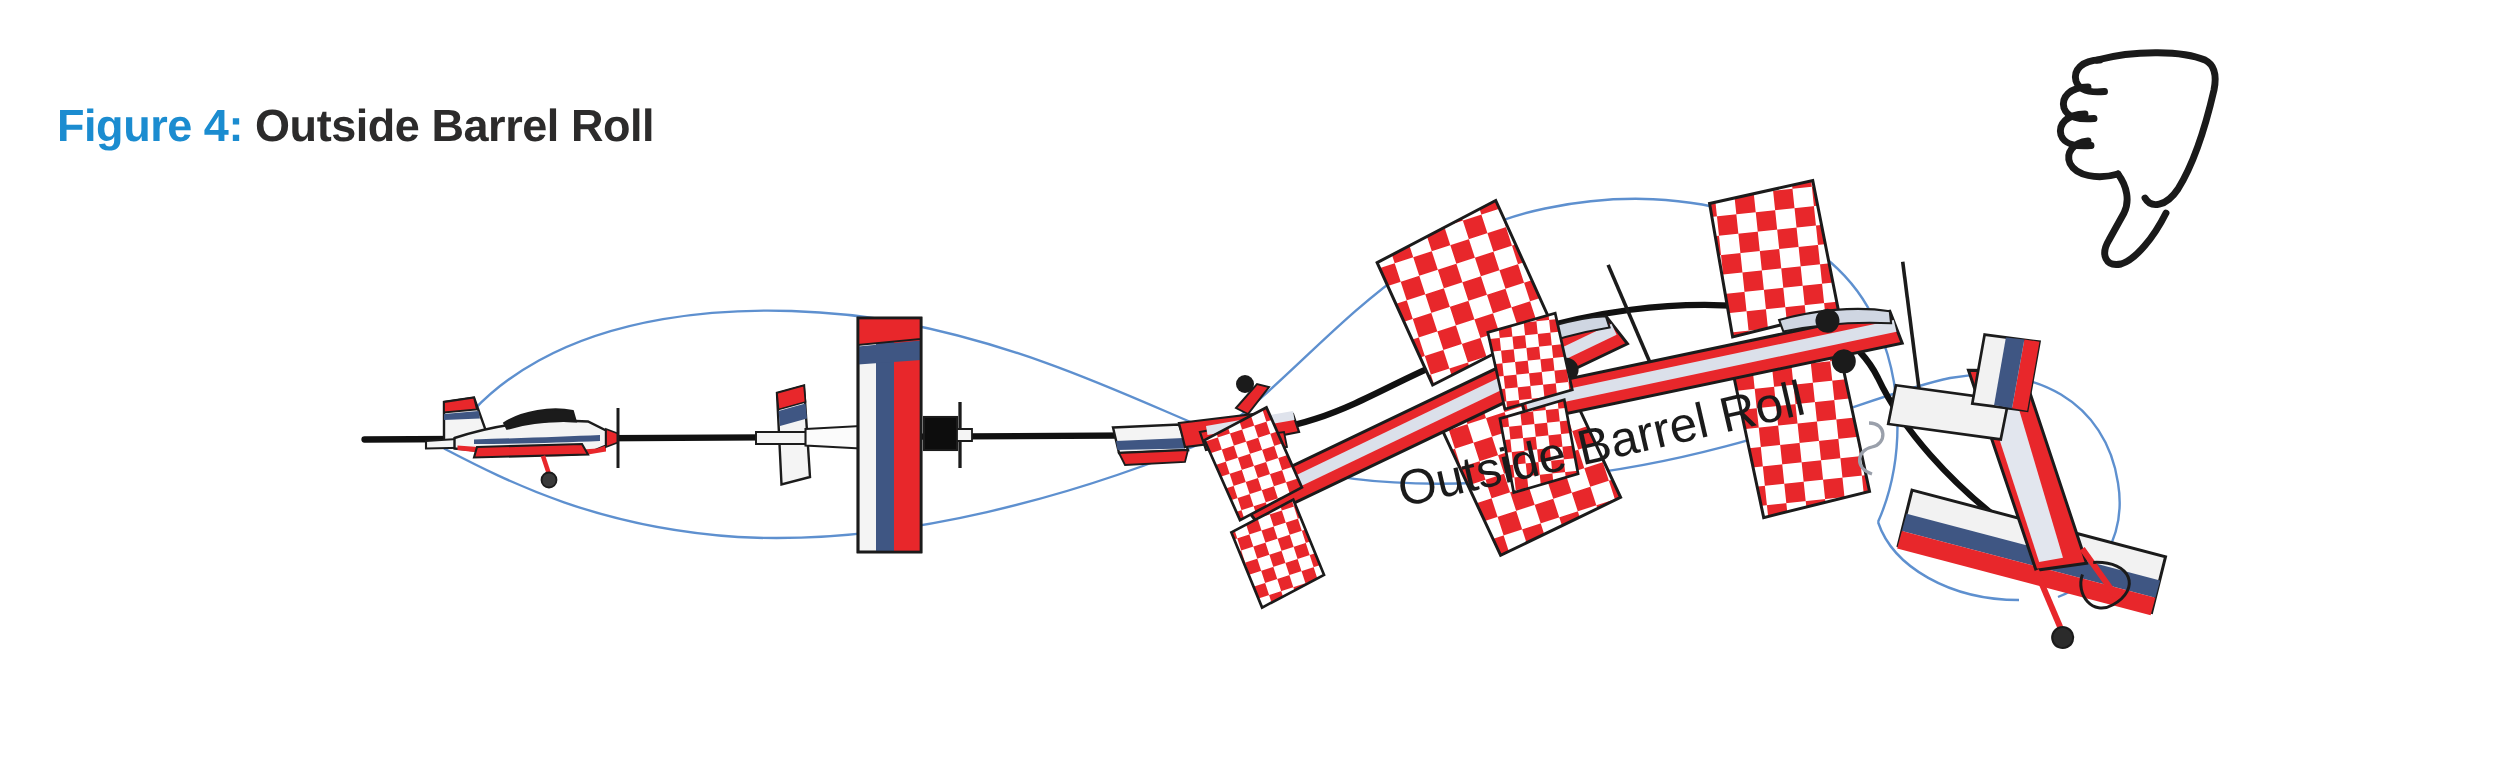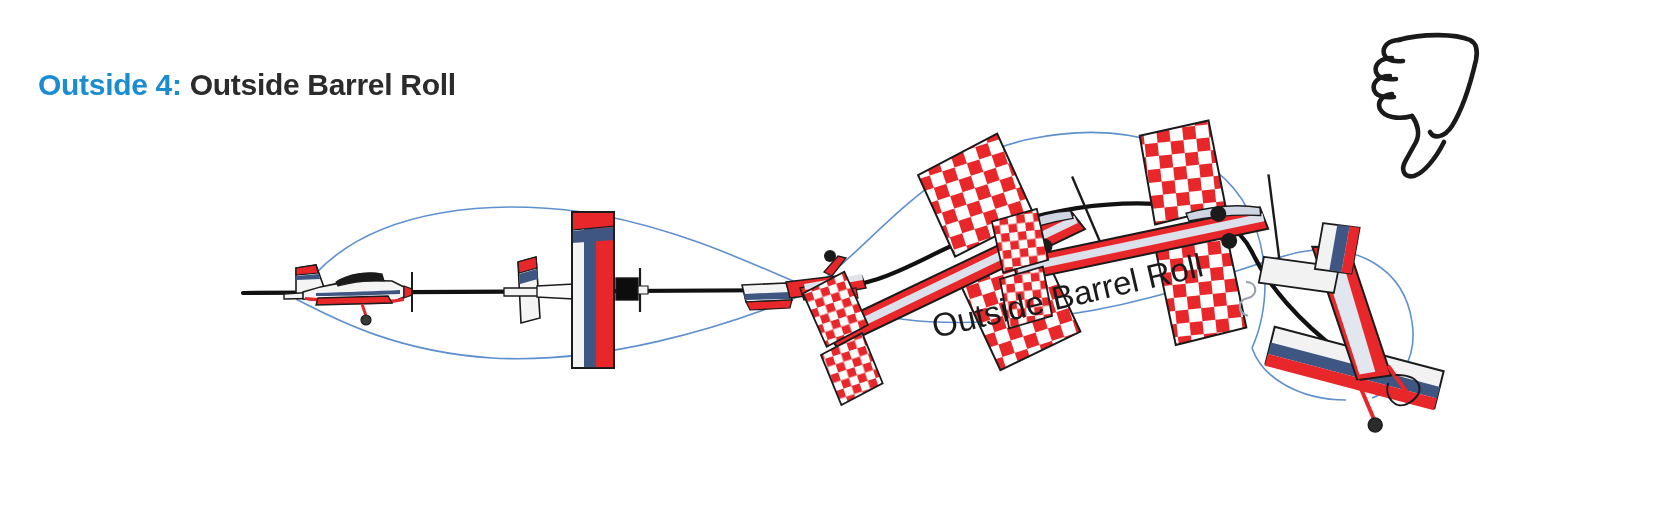--- a/index.html
+++ b/index.html
@@ -42,21 +42,21 @@
     height: 520px;
     display: block;
   }
 </style>
 </head>
 <body>
 
 <div id="figure-root">
 
   <div class="caption">
-    <span class="caption-prefix">Outside 4:</span>
+    <span class="caption-prefix">Figure 4:</span>
     <span class="caption-title">Outside Barrel Roll</span>
   </div>
 
   <svg id="diagram-svg" viewBox="0 0 1664 520" xmlns="http://www.w3.org/2000/svg">
 
     <defs>
 
       <pattern id="checker" width="26" height="26" patternUnits="userSpaceOnUse">
         <rect width="26" height="26" fill="#e8272b"></rect>
         <rect x="0" y="0" width="13" height="13" fill="#ffffff"></rect>

